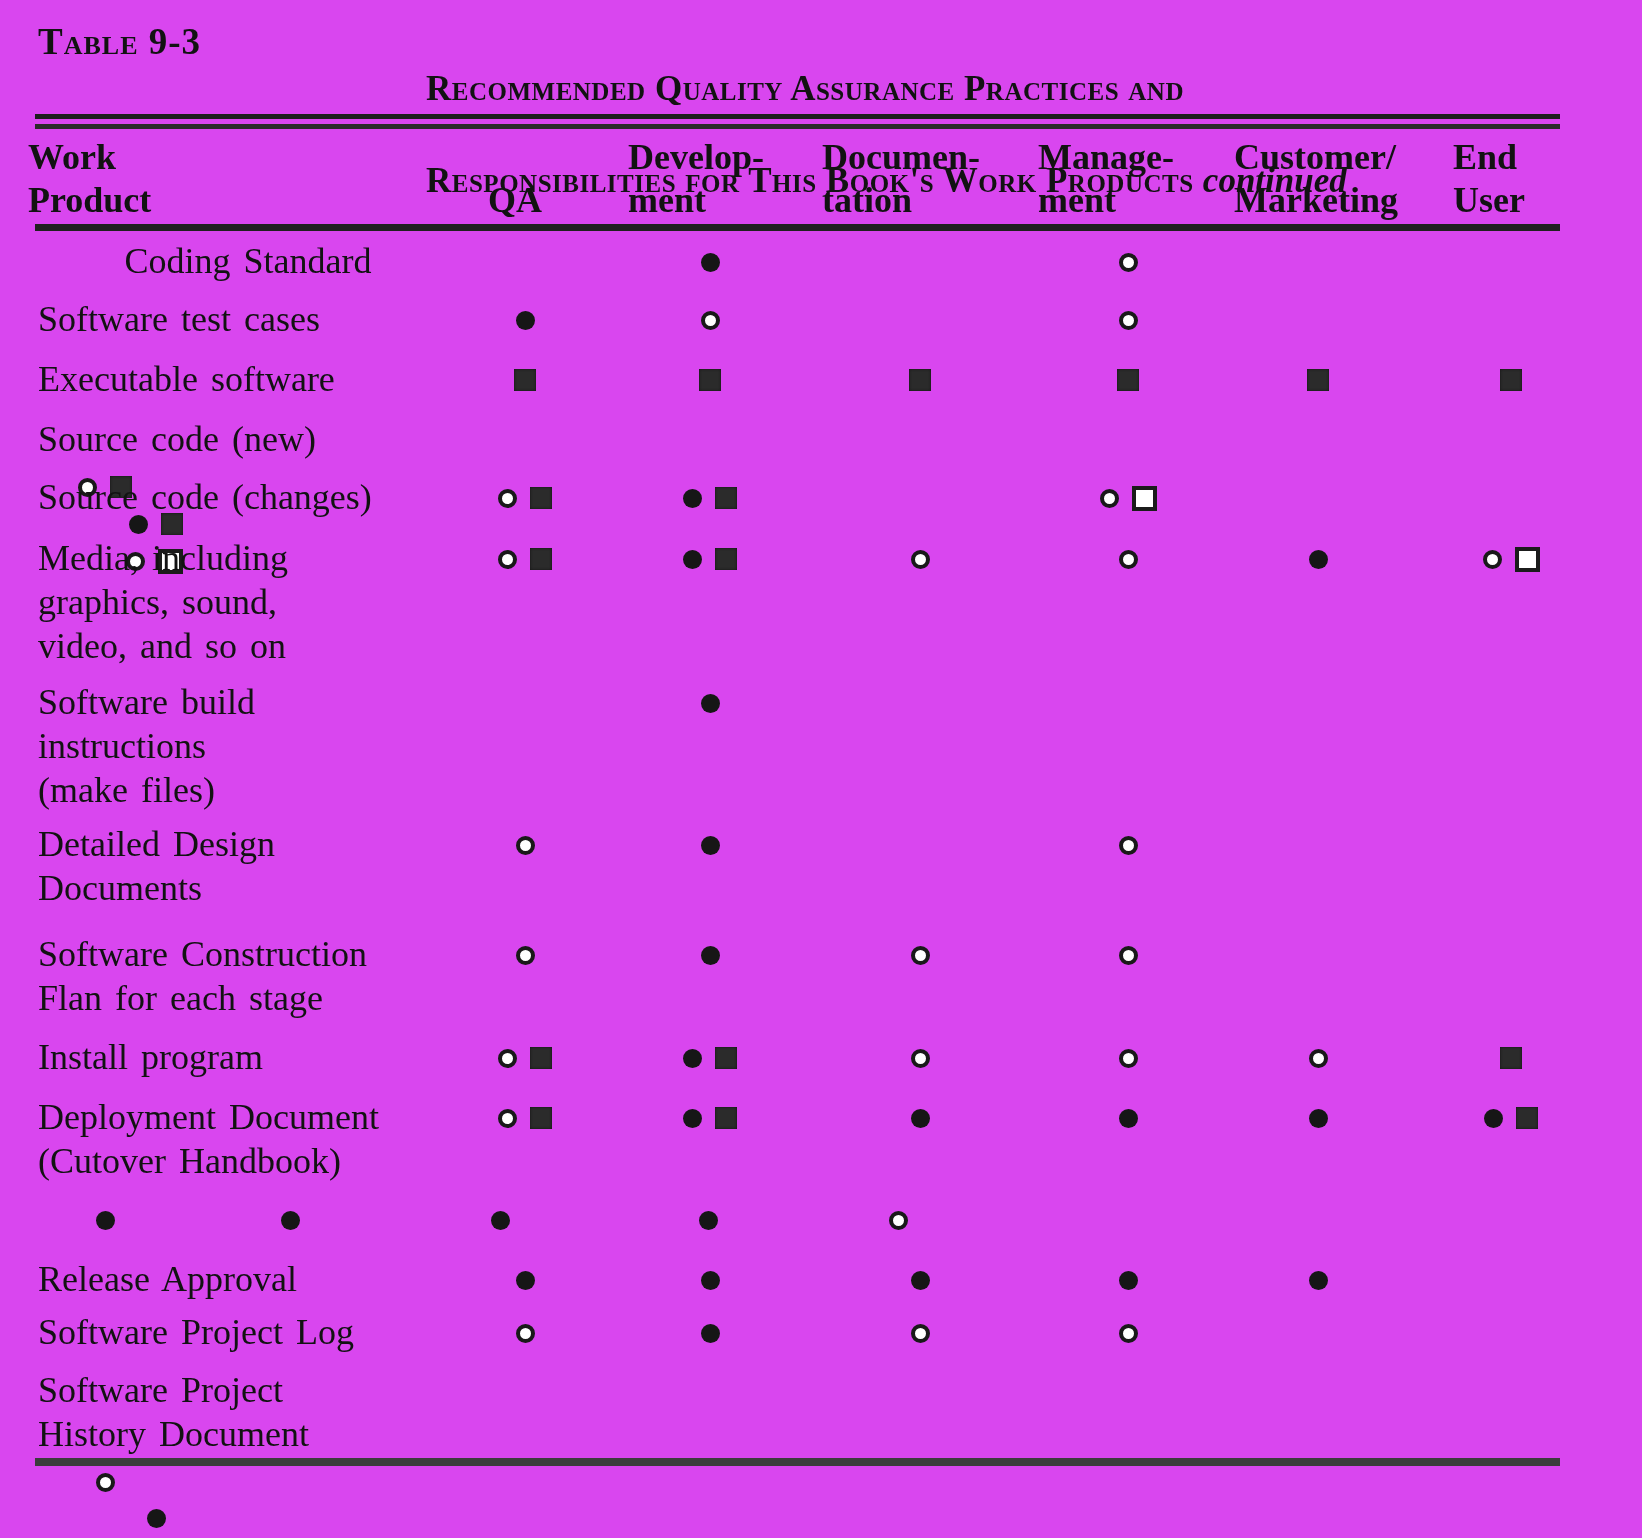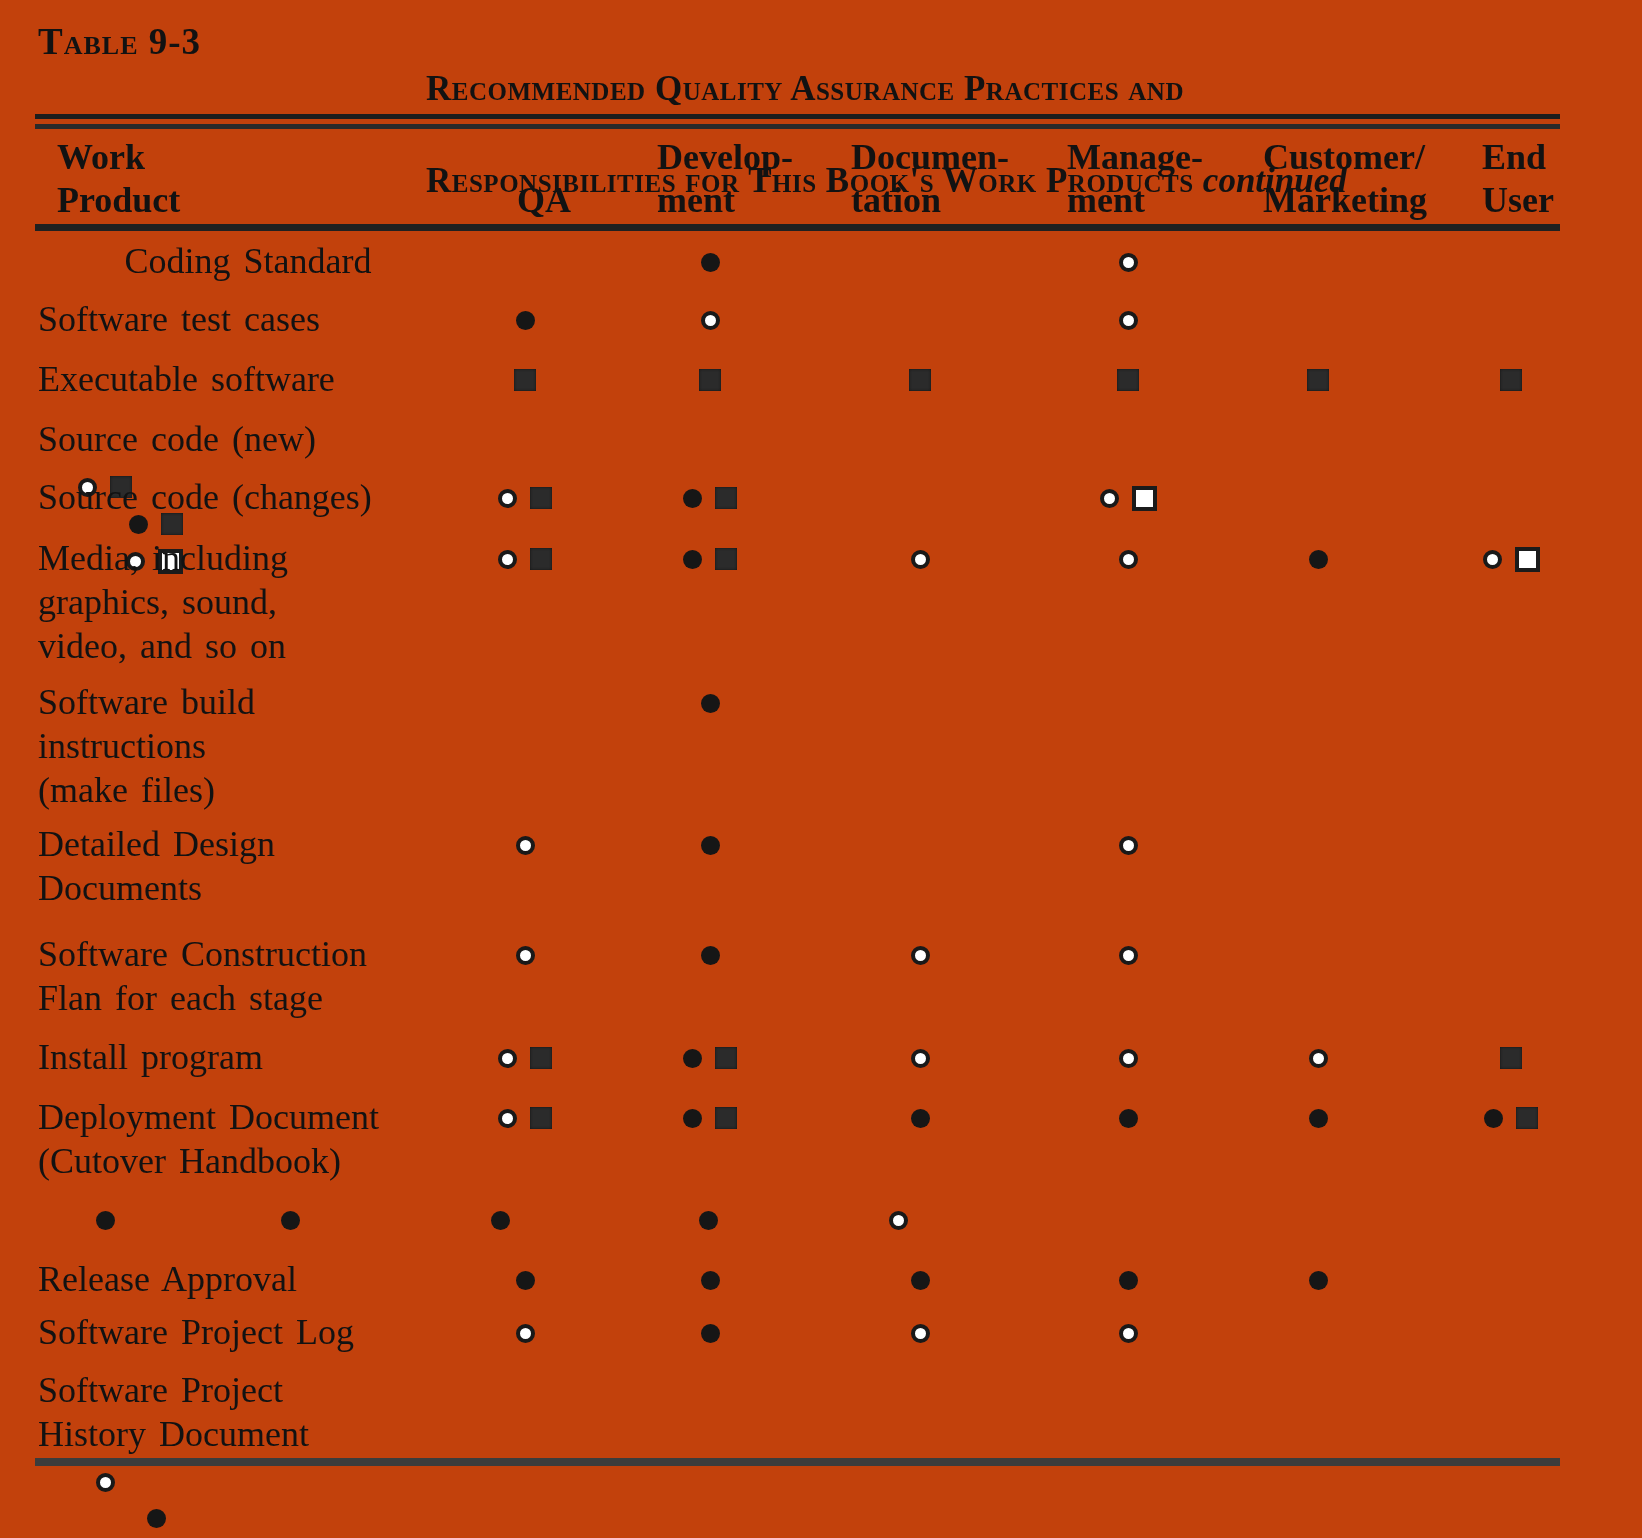--- a/index.html
+++ b/index.html
@@ -1,37 +1,37 @@
 <!DOCTYPE html>
 <html><head>
 <meta charset="utf-8">
 <style>
   html,body{margin:0;padding:0;background:#ffffff;}
   .page{
-    position:relative;width:1642px;height:1538px;background:#c2410c;
+    position:relative;width:1642px;height:1538px;background:#d946ef;
     font-family:"Liberation Serif","DejaVu Serif",serif;color:#121212;overflow:hidden;
   }
   .tag{
     position:absolute;left:38px;top:20px;
     font-weight:bold;font-variant:small-caps;font-size:37px;letter-spacing:1px;
   }
   .title{
     position:absolute;left:389px;top:20px;
     font-weight:bold;font-variant:small-caps;font-size:35px;line-height:46px;
     letter-spacing:0.5px;white-space:pre;
   }
   .cont{font-variant:normal;font-style:italic;letter-spacing:0;}
   .rule{position:absolute;left:35px;width:1525px;background:#1d1d1d;}
   .rule-a{top:114px;height:5px;}
   .rule-b{top:124px;height:5px;background:#2a2a2a;}
   .rule-head{top:224px;height:7px;background:#202020;}
   .rule-bottom{top:1458px;height:8px;background:#3c3c3c;}
   .thead{
     position:absolute;top:130px;left:0;width:1642px;height:92px;
-    display:flex;align-items:flex-end;padding-left:57px;box-sizing:border-box;
+    display:flex;align-items:flex-end;padding-left:28px;box-sizing:border-box;
     font-weight:bold;font-size:36px;line-height:43px;white-space:pre;
   }
   .hc{box-sizing:border-box;flex:none;overflow:visible;}
   .h0{width:420px;}
   .h1{width:134px;text-align:center;}
   .h2{width:236px;padding-left:46px;}
   .h3{width:184px;padding-left:4px;}
   .h4{width:232px;padding-left:36px;}
   .h5{width:148px;}
   .h6{width:238px;padding-left:71px;}

